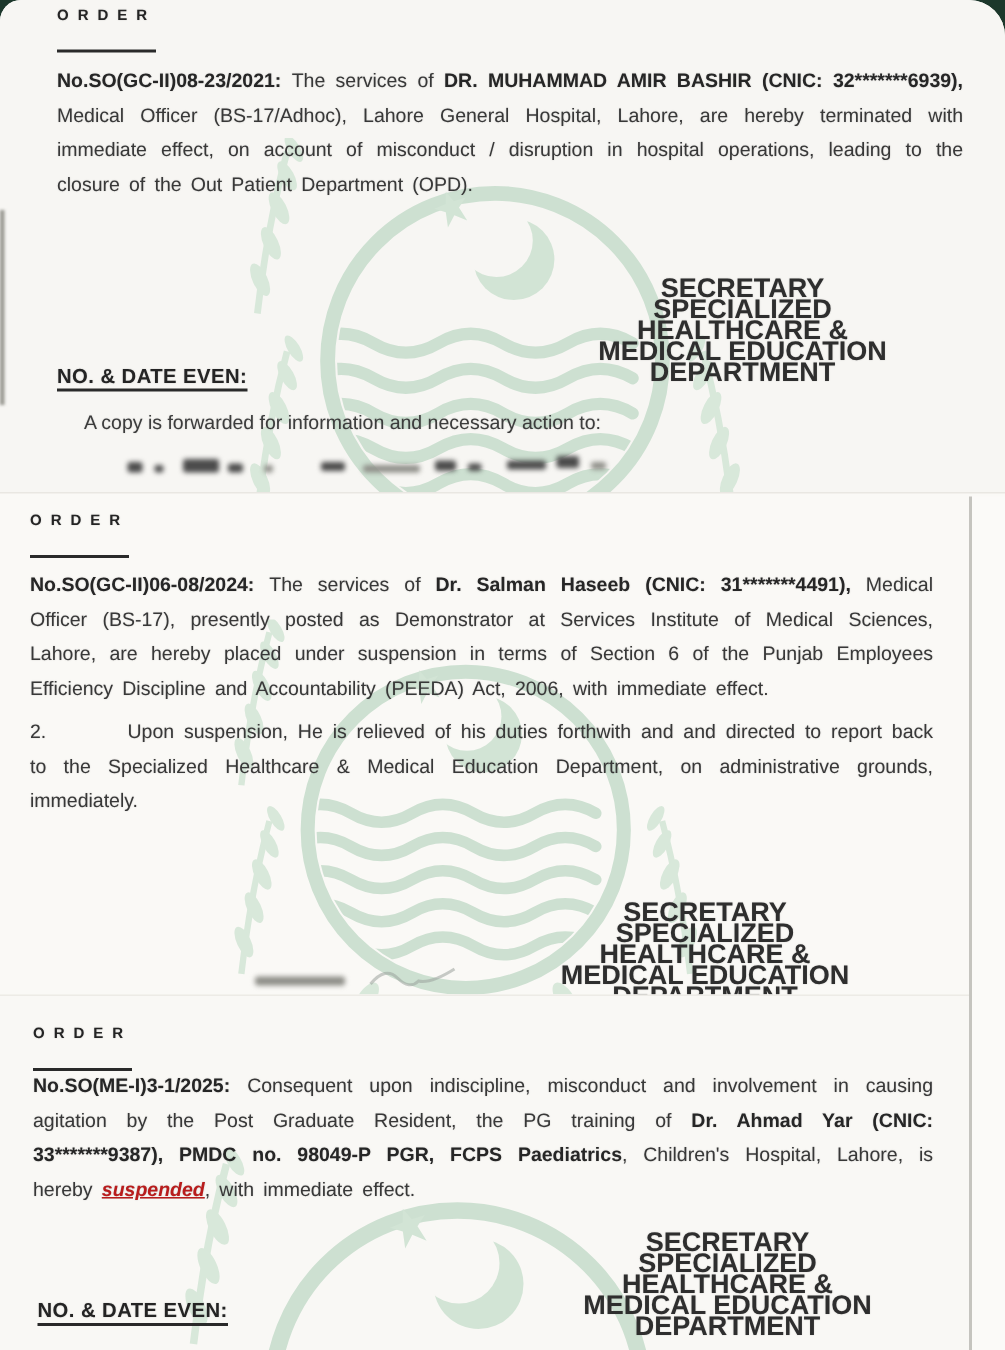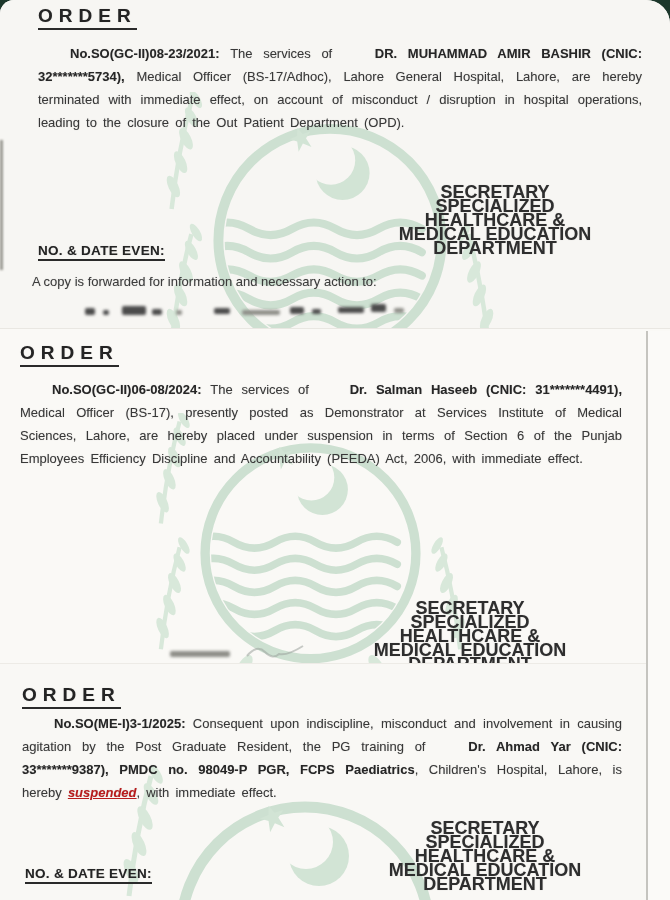--- a/index.html
+++ b/index.html
@@ -5,25 +5,25 @@
   * { margin:0; padding:0; box-sizing:border-box; }
   html,body { background:#1c372b; }
   body { font-family:"Liberation Sans", sans-serif; }
   .photo { position:relative; width:670px; height:900px; background:#1c372b; overflow:hidden; }
   .paper { position:absolute; inset:0; border-radius:14px 24px 0 0; overflow:hidden; background:#f8f7f4; }
   .section { position:absolute; left:0; width:670px; overflow:hidden; }
   .s1 { --paper:#f7f6f3; top:0;   height:328px; background:var(--paper); }
   .s2 { --paper:#faf9f6; top:328px; height:335px; background:var(--paper); border-top:1px solid #e9e7e2; }
   .s3 { --paper:#f9f8f5; top:663px; height:237px; background:var(--paper); border-top:1px solid #edebe6; }
   .soft { text-shadow:0 0 1px rgba(60,60,60,.28); }
-  .order-heading { position:absolute; font-size:19px; font-weight:bold; letter-spacing:6px;
-                   color:#242424; border-bottom:2.5px solid #2a2a2a; padding-bottom:1px; }
+  .order-heading { position:absolute; font-size:10px; font-weight:bold; letter-spacing:6px;
+                   color:#242424; border-bottom:2.5px solid #2a2a2a; padding-bottom:17px; }
   .para { position:absolute; font-size:13px; line-height:23px; color:#383838;
           text-align:justify; word-spacing:2.5px; }
-  .b  { font-weight:bold; color:#262626;margin-left:32px; }
+  .b  { font-weight:bold; color:#262626; }
   .su { font-weight:bold; font-style:italic; text-decoration:underline; color:#b91c1c; }
   .num { display:inline-block; width:65px; }
   .sig { position:absolute; width:240px; text-align:center; font-weight:bold;
          font-size:18px; line-height:14px; color:#2e2e2e; }
   .label-u { position:absolute; font-weight:bold; font-size:13.5px; color:#242424;
              border-bottom:2.5px solid #2a2a2a; padding-bottom:1px; letter-spacing:.3px; }
   .copy { position:absolute; font-size:13px; color:#3c3c3c; }
   .wm { position:absolute; pointer-events:none; }
   .blob { position:absolute; background:#4c4c4c; filter:blur(1.6px); border-radius:2px; }
   .blob.lt { background:#8e8e88; }
@@ -84,32 +84,32 @@
 
     <div class="section s1 soft">
       <svg class="wm" style="left:159px; top:92px;" width="342" height="306">
         <use href="#crest" width="342" height="306"></use>
       </svg>
       <div class="left-shadow"></div>
 
       <div class="order-heading" style="left:38px; top:5px;">ORDER</div>
 
       <p class="para" style="left:38px; top:42px; width:604px;">
-        <span class="b">No.SO(GC-II)08-23/2021: </span><span>The services of </span><span class="b">DR. MUHAMMAD AMIR BASHIR (CNIC: 32*******5734), </span><span>Medical Officer (BS-17/Adhoc), Lahore General Hospital, Lahore, are hereby terminated with immediate effect, on account of misconduct / disruption in hospital operations, leading to the closure of the Out Patient Department (OPD).</span>
+        <span class="b">No.SO(GC-II)08-23/2021: </span><span>The services of </span><span class="b">DR. MUHAMMAD AMIR BASHIR (CNIC: 32*******6939), </span><span>Medical Officer (BS-17/Adhoc), Lahore General Hospital, Lahore, are hereby terminated with immediate effect, on account of misconduct / disruption in hospital operations, leading to the closure of the Out Patient Department (OPD).</span>
       </p>
 
       <div class="sig" style="right:55px; top:185px;">
         <div>SECRETARY</div>
         <div>SPECIALIZED HEALTHCARE &amp;</div>
         <div>MEDICAL EDUCATION DEPARTMENT</div>
       </div>
 
       <div class="label-u" style="left:38px; top:243px;">NO. &amp; DATE EVEN:</div>
 
-      <div class="copy" style="left:32px; top:274px;text-align:right;">A copy is forwarded for information and necessary action to:</div>
+      <div class="copy" style="left:56px; top:274px;text-align:right;">A copy is forwarded for information and necessary action to:</div>
 
       <div>
         <div class="blob" style="left:85px;  top:308px; width:10px; height:7px;"></div>
         <div class="blob" style="left:103px; top:310px; width:6px;  height:5px;"></div>
         <div class="blob" style="left:122px; top:306px; width:24px; height:9px;"></div>
         <div class="blob" style="left:152px; top:309px; width:10px; height:6px;"></div>
         <div class="blob lt" style="left:176px; top:310px; width:6px; height:5px;"></div>
         <div class="blob" style="left:214px; top:308px; width:16px; height:6px;"></div>
         <div class="blob lt" style="left:242px; top:310px; width:38px; height:5px;"></div>
         <div class="blob" style="left:290px; top:307px; width:14px; height:7px;"></div>
@@ -124,20 +124,23 @@
       <svg class="wm" style="left:149px; top:84px;" width="323" height="289">
         <use href="#crest" width="323" height="289"></use>
       </svg>
 
       <div class="order-heading" style="left:20px; top:13px;">ORDER</div>
 
       <p class="para" style="left:20px; top:49px; width:602px;">
         <span class="b">No.SO(GC-II)06-08/2024: </span><span>The services of </span><span class="b">Dr. Salman Haseeb (CNIC: 31*******4491), </span><span>Medical Officer (BS-17), presently posted as Demonstrator at Services Institute of Medical Sciences, Lahore, are hereby placed under suspension in terms of Section 6 of the Punjab Employees Efficiency Discipline and Accountability (PEEDA) Act, 2006, with immediate effect.</span>
       </p>
 
+      <p class="para" style="left:20px; top:147px; width:602px;">
+        <span class="num">2.</span><span>Upon suspension, He is relieved of his duties forthwith and and directed to report back to the Specialized Healthcare &amp; Medical Education Department, on administrative grounds, immediately.</span>
+      </p>
 
       <svg class="scribble" style="left:245px; top:313px;" width="60" height="20">
         <path d="M2 14 q10 -12 18 -4 t14 2 q8 2 24 -8" fill="none" stroke="#9aa39c" stroke-width="2" opacity="0.55"></path>
       </svg>
       <div class="blob lt" style="left:170px; top:322px; width:60px; height:6px;"></div>
 
       <div class="sig" style="right:80px; top:272px;">
         <div>SECRETARY</div>
         <div>SPECIALIZED HEALTHCARE &amp;</div>
         <div>MEDICAL EDUCATION DEPARTMENT</div>

